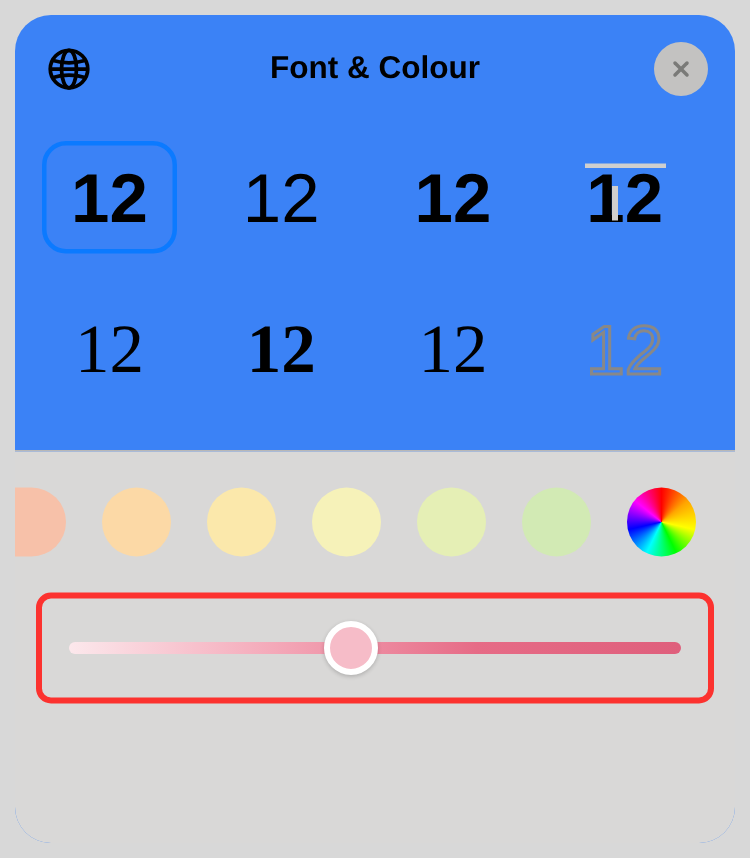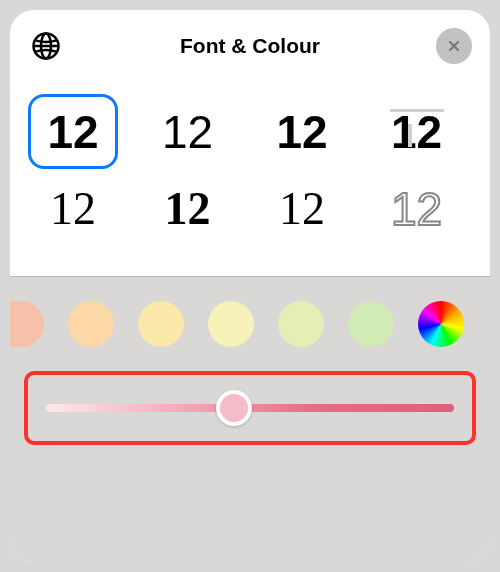--- a/index.html
+++ b/index.html
@@ -11,21 +11,21 @@
       width: 500px;
       height: 572px;
       background: #d8d8d8;
       font-family: -apple-system, BlinkMacSystemFont, "Segoe UI", sans-serif;
       position: relative;
       padding: 10px;
     }
     .sheet {
       width: 100%;
       height: 100%;
-      background: #ffffff;
+      background: #3b82f6;
       border-radius: 24px;
       overflow: hidden;
       position: relative;
       display: flex;
       flex-direction: column;
     }
     .header {
       display: flex;
       align-items: center;
       justify-content: space-between;
@@ -54,21 +54,21 @@
       justify-content: center;
       cursor: pointer;
     }
     .close-btn svg {
       width: 16px;
       height: 16px;
     }
     .font-grid {
       display: grid;
       grid-template-columns: repeat(4, 1fr);
-      gap: 2px 14px;
+      gap: 26px 14px;
       padding: 20px 18px 30px 18px;
     }
     .font-item {
       width: 90px;
       height: 75px;
       border-radius: 16px;
       display: flex;
       align-items: center;
       justify-content: center;
       cursor: pointer;

